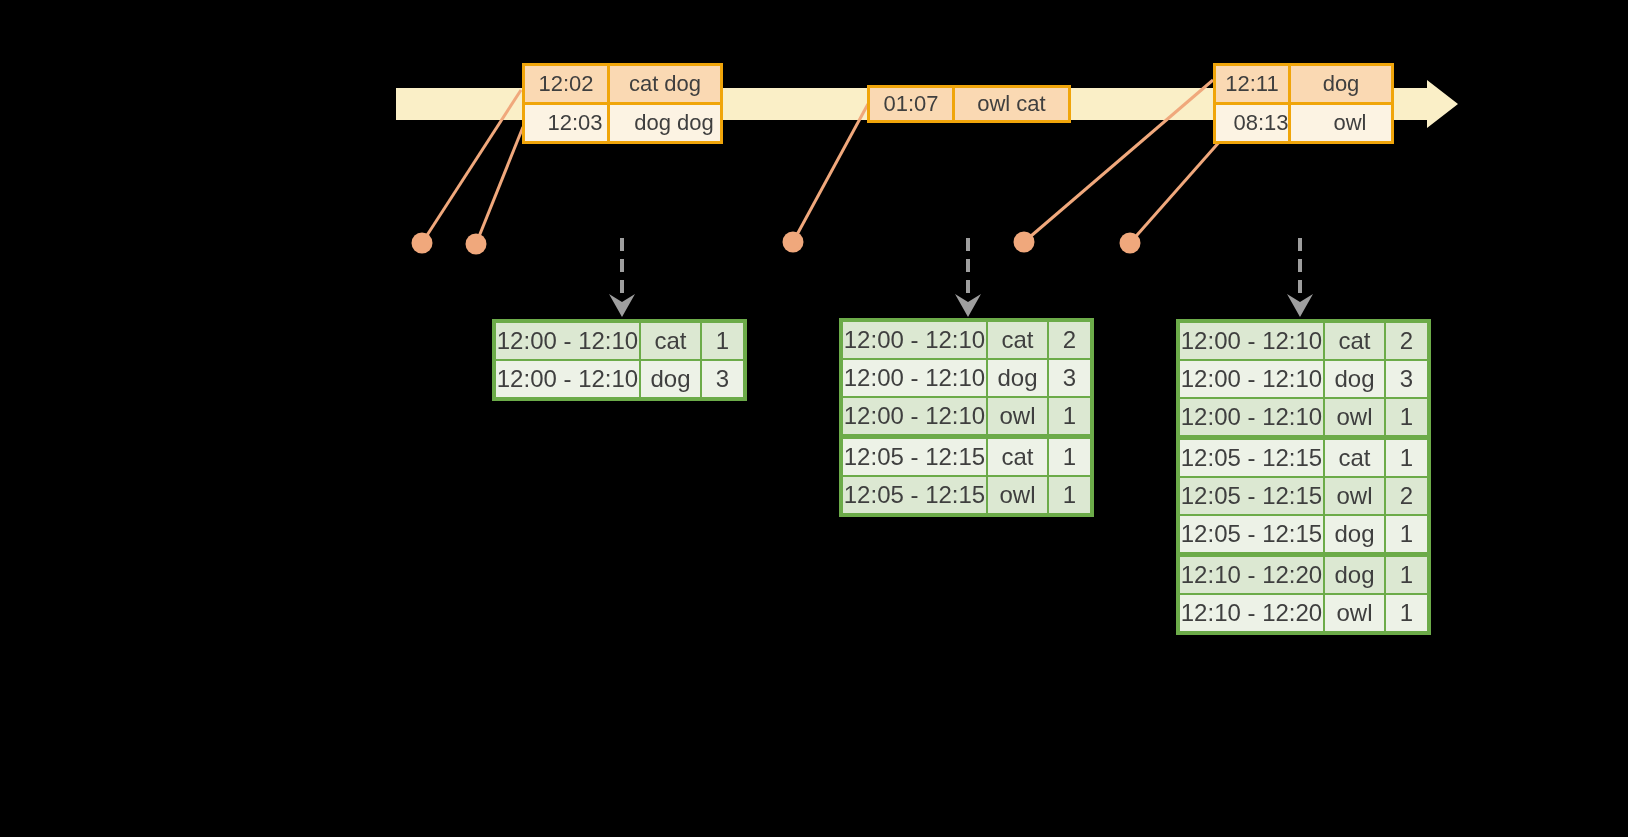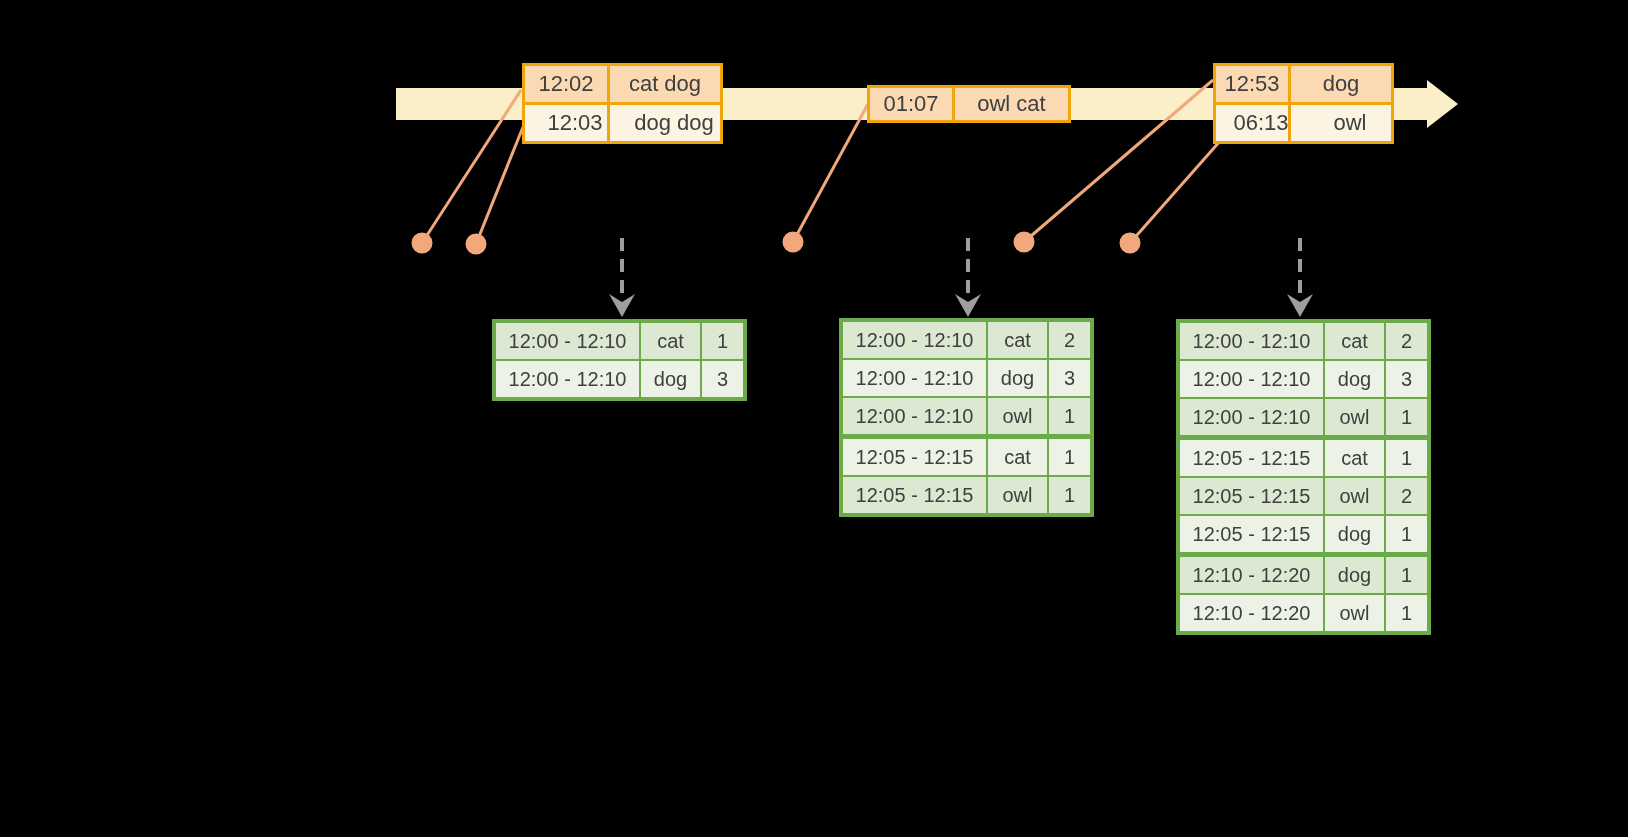--- a/index.html
+++ b/index.html
@@ -32,21 +32,21 @@
   }
   .erow-dark{background:var(--event-row-dark);}
   .erow-light{background:var(--event-row-light);padding-left:18px;}
 
   
   .gtable{
     position:absolute;
     width:247px;
     border:4px solid var(--green-border);
     background:var(--green-border);
-    font-size:20px;
+    font-size:24px;
   }
   #gt0{left:492px;top:319px;}
   #gt1{left:839px;top:318px;}
   #gt2{left:1176px;top:319px;}
   .grow{
     display:grid;
     grid-template-columns:143px 59px 1fr;
     gap:2px;
     margin-top:2px;
   }
@@ -100,23 +100,23 @@
       <div class="ecell erow-dark">12:02</div>
       <div class="ecell erow-dark">cat dog</div>
       <div class="ecell erow-light">12:03</div>
       <div class="ecell erow-light">dog dog</div>
     </div>
   <div id="et1" class="etable">
       <div class="ecell erow-dark">01:07</div>
       <div class="ecell erow-dark">owl cat</div>
     </div>
   <div id="et2" class="etable">
-      <div class="ecell erow-dark">12:53</div>
+      <div class="ecell erow-dark">12:11</div>
       <div class="ecell erow-dark">dog</div>
-      <div class="ecell erow-light">06:13</div>
+      <div class="ecell erow-light">08:13</div>
       <div class="ecell erow-light">owl</div>
     </div>
 
   <div id="gt0" class="gtable">
       <div class="grow">
         <div class="gcell dark">12:00 - 12:10</div>
         <div class="gcell dark">cat</div>
         <div class="gcell dark">1</div>
       </div>
       <div class="grow">

